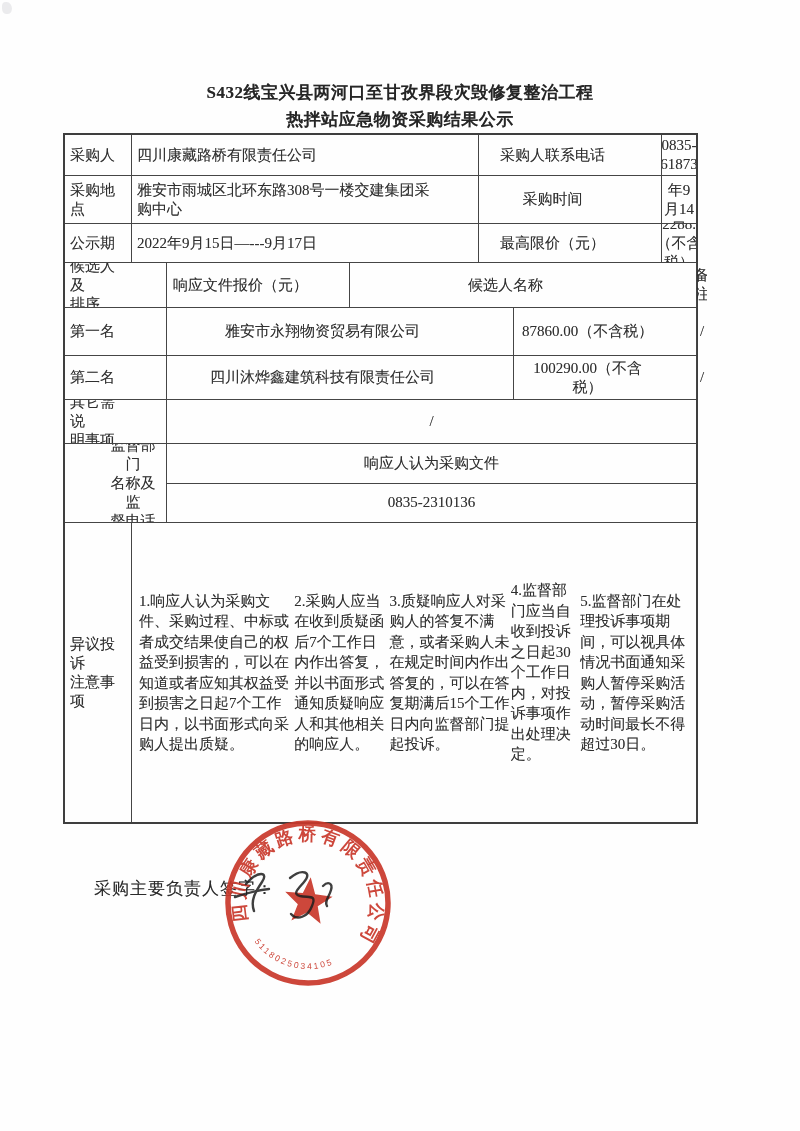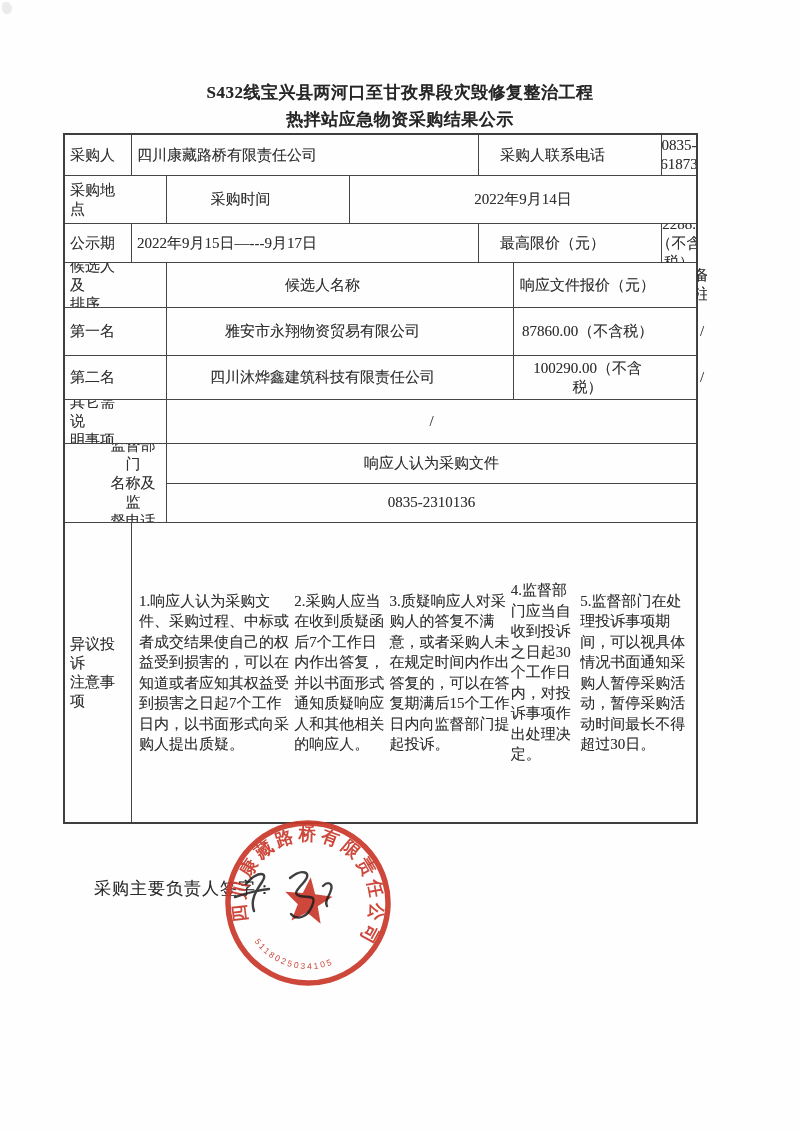--- a/index.html
+++ b/index.html
@@ -65,37 +65,38 @@
 
     <div class="row r2">
       <div class="cell c1">采购人</div>
       <div class="cell c2">四川康藏路桥有限责任公司</div>
       <div class="cell c3 center">采购人联系电话</div>
       <div class="cell c4 center">0835-2618739</div>
     </div>
 
     <div class="row r3">
       <div class="cell c1">采购地点</div>
+      <div class="cell c2">雅安市雨城区北环东路308号一楼交建集团采购中心</div>
       <div class="cell c3 center">采购时间</div>
       <div class="cell c4 center">2022年9月14日</div>
     </div>
 
     <div class="row r4">
       <div class="cell c1">公示期</div>
       <div class="cell c2">2022年9月15日—---9月17日</div>
       <div class="cell c3 center">最高限价（元）</div>
       <div class="cell c4 center pre">132288.00
 （不含税）</div>
     </div>
 
     <div class="row r5">
       <div class="cell c1 pre">候选人及
 排序</div>
+      <div class="cell c3 center">响应文件报价（元）</div>
       <div class="cell c2 center">候选人名称</div>
-      <div class="cell c3 center">响应文件报价（元）</div>
       <div class="cell c4 center">备注</div>
     </div>
 
     <div class="row r6">
       <div class="cell c1">第一名</div>
       <div class="cell c2 center">雅安市永翔物资贸易有限公司</div>
       <div class="cell c3 center">87860.00（不含税）</div>
       <div class="cell c4 center">/</div>
     </div>
 

